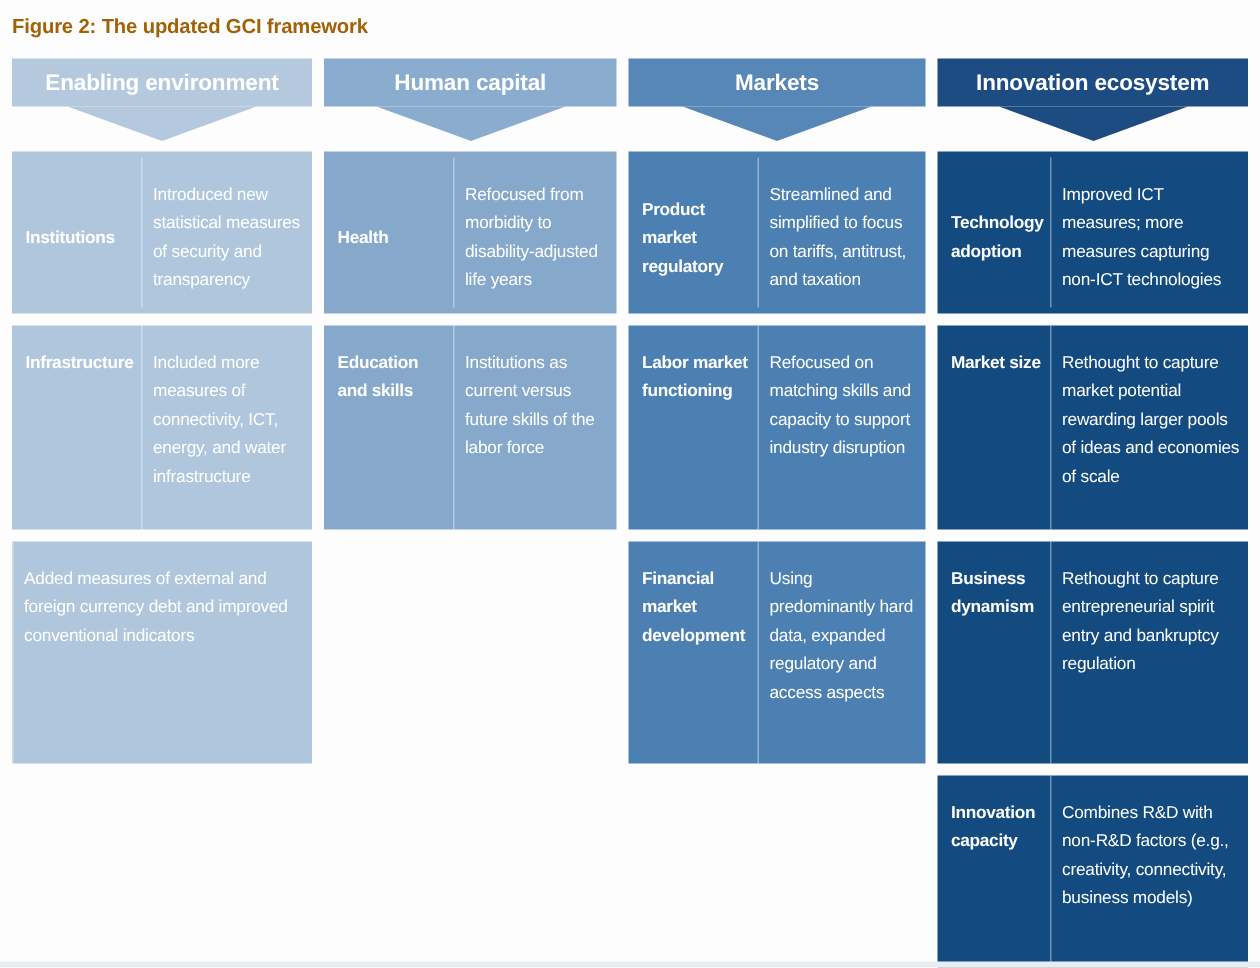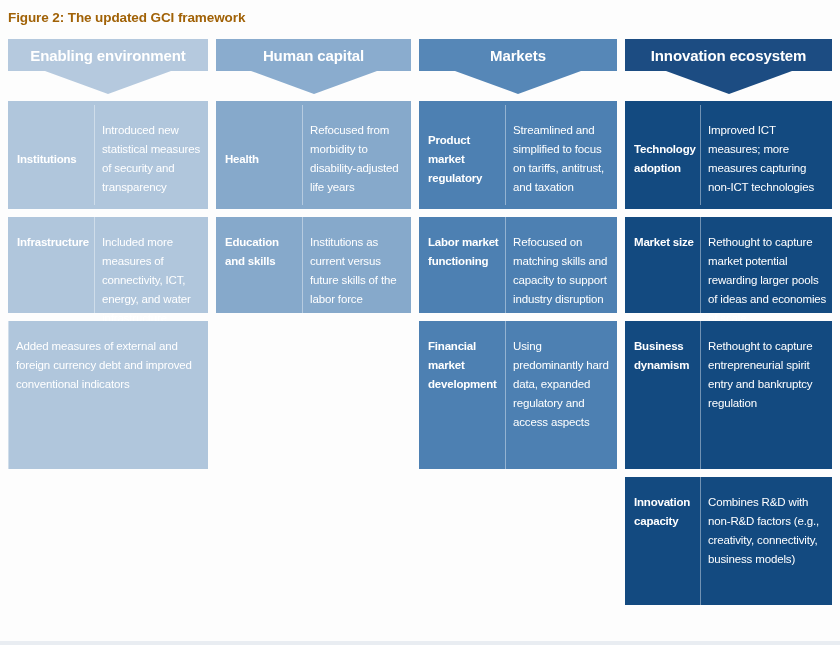--- a/index.html
+++ b/index.html
@@ -30,21 +30,21 @@
     border-left:63px solid transparent;
     border-right:63px solid transparent;
     border-top:23px solid var(--hdr);
   }
   .col-body{display:flex;flex-direction:column;gap:8px;margin-top:7px;}
   .cell{
     display:flex;background:var(--cell);color:#fff;
     font-size:11.5px;line-height:19px;
   }
   .col-body .cell:nth-child(1){height:108px;align-items:center;}
-  .col-body .cell:nth-child(2){height:96px;}
+  .col-body .cell:nth-child(2){height:136px;}
   .col-body .cell:nth-child(3){height:148px;}
   .col-body .cell:nth-child(4){height:128px;}
   .cell .label{
     flex:none;width:var(--labw,86px);box-sizing:border-box;
     padding:16px 3px 8px 9px;font-weight:bold;letter-spacing:-0.2px;
   }
   .cell .desc{
     flex:1;box-sizing:border-box;
     border-left:1px solid rgba(255,255,255,0.4);
     padding:16px 4px 8px 7px;letter-spacing:-0.15px;

